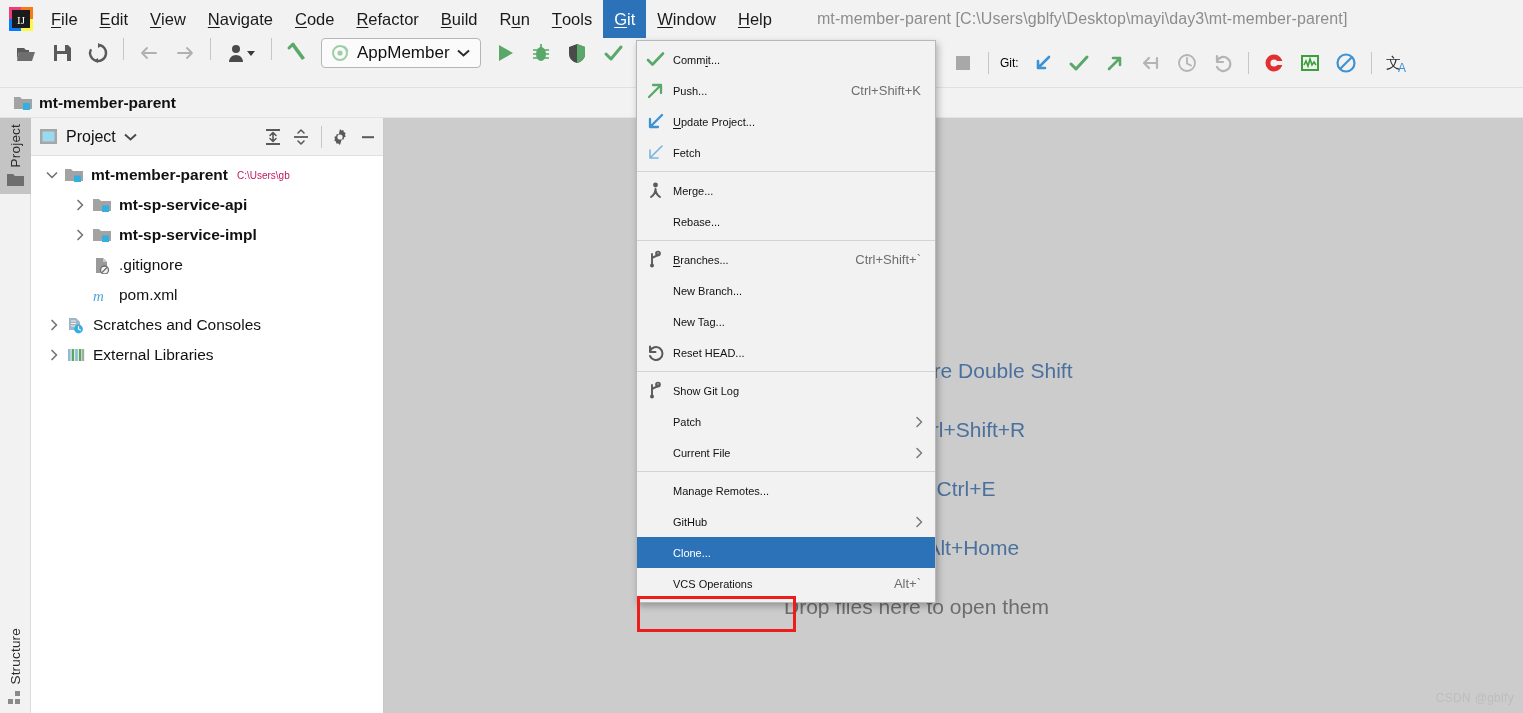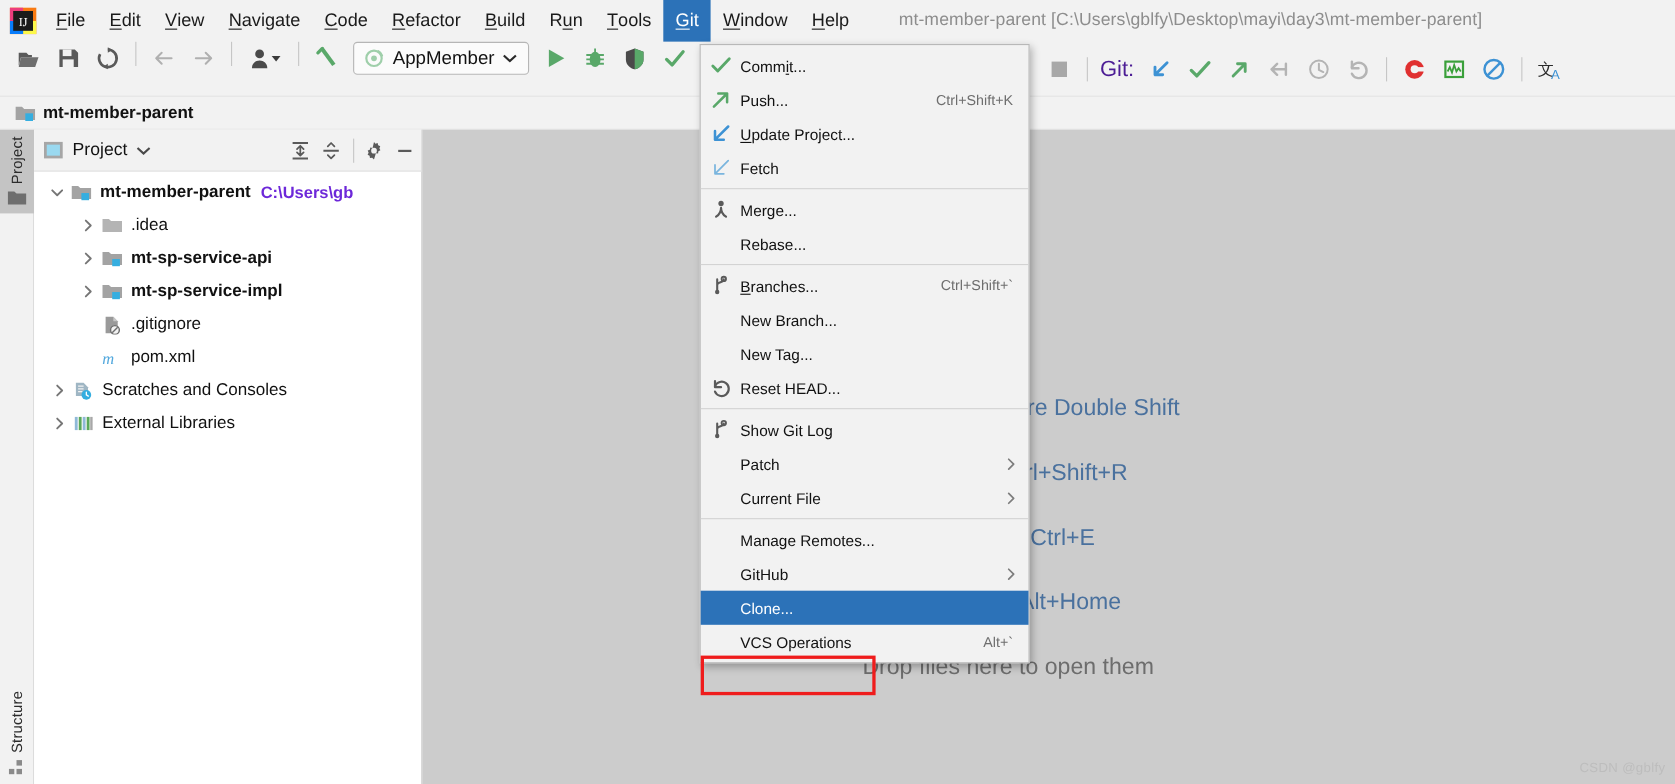--- a/index.html
+++ b/index.html
@@ -44,21 +44,21 @@
     width:30px; height:30px; display:flex; align-items:center; justify-content:center;
     margin:0 3px; cursor:default;
   }
   .tb-sep { width:1px; height:22px; background:#c6c6c6; margin:0 7px; }
   .runcfg {
     display:flex; align-items:center; gap:7px;
     height:30px; padding:0 10px 0 8px; margin-left:6px;
     border:1px solid #b6b6b6; border-radius:4px; background:#fbfbfb;
   }
   .runcfg-label { font-size:17px; color:#111; white-space:nowrap; }
-  .git-label { font-size:20px; color:#4c1d95; margin:0 6px 0 4px; }
+  .git-label { font-size:12px; color:#000000; margin:0 6px 0 4px; }
 
   
   .proj-header {
     position:absolute; left:0; top:88px; width:1523px; height:30px;
     background:#f2f2f2; display:flex; align-items:center; padding-left:14px;
     border-bottom:1px solid #e3e3e3;
   }
   .proj-header-label { font-size:15.5px; font-weight:bold; color:#111; margin-left:7px; }
 
   
@@ -96,21 +96,21 @@
   }
   .tree-body { padding-top:4px; font-size:15.5px; }
   .trow {
     display:flex; align-items:center; height:30px; padding-left:10px;
     white-space:nowrap; cursor:default;
   }
   .twist { width:22px; display:flex; align-items:center; justify-content:center; flex:0 0 auto; }
   .ticon { width:22px; display:flex; align-items:center; justify-content:center; margin-right:6px; flex:0 0 auto; }
   .tlabel { color:#111; }
   .tlabel.b { font-weight:bold; }
-  .tpath { color:#6d28d9; margin-left:9px; font-weight:bold; font-size:15px; }
+  .tpath { color:#be185d; margin-left:9px; font-weight:normal; font-size:10px; }
 
   
   .editor {
     position:absolute; left:384px; top:118px; width:1139px; height:595px;
     background:#cccccc; overflow:hidden;
   }
   .tip-line {
     position:absolute; font-size:21px; color:#4a719e; white-space:nowrap;
   }
   .tip-line.gray { color:#6d6d6d; }
@@ -126,21 +126,21 @@
     box-shadow: 2px 3px 7px rgba(0,0,0,0.28);
     padding:3px 0 3px 0; z-index:50;
   }
   .mrow {
     display:flex; align-items:center; height:31px; padding:0 8px 0 0;
     position:relative; cursor:default;
   }
   .mrow.sel { background:#2c72b8; }
   .mrow.sel .mlabel, .mrow.sel .mshort { color:#ffffff; }
   .micon { width:36px; flex:0 0 auto; display:flex; align-items:center; justify-content:center; }
-  .mlabel { font-size:14px; color:#111; white-space:nowrap; }
+  .mlabel { font-size:11px; color:#111; white-space:nowrap; }
   .mlabel u { text-decoration:underline; text-underline-offset:2px; }
   .mspace { flex:1; }
   .mshort { font-size:13px; color:#6e6e6e; margin-right:6px; white-space:nowrap; }
   .marrow { width:16px; display:flex; align-items:center; justify-content:center; flex:0 0 auto; }
   .msep { height:1px; background:#d3d3d3; margin:3px 0; }
 
   
   .annot {
     position:absolute; left:637px; top:596px; width:159px; height:36px;
     border:3px solid #ef1c1c; z-index:60; pointer-events:none;
@@ -422,33 +422,20 @@
         <span class="ticon">
           <svg width="18" height="15" viewBox="0 0 18 15">
               <path d="M0 1h6l2 2h10v10H0z" fill="#a3a3a3"></path>
               <rect x="9" y="7.5" width="7" height="6.5" fill="#35aee0"></rect>
             </svg>
         </span>
         <span class="tlabel b">mt-member-parent</span>
         <span class="tpath">C:\Users\gb</span>
       </div>
 
-      <div class="trow" style="padding-left:38px">
-        <span class="twist">
-          <svg width="12" height="12" viewBox="0 0 12 12">
-              <path d="M4 1.5L8.5 6 4 10.5" stroke="#767676" stroke-width="1.7" fill="none" stroke-linecap="round" stroke-linejoin="round"></path>
-            </svg>
-        </span>
-        <span class="ticon">
-          <svg width="18" height="15" viewBox="0 0 18 15">
-              <path d="M0 1h6l2 2h10v10H0z" fill="#b4b4b4"></path>
-            </svg>
-        </span>
-        <span class="tlabel">.idea</span>
-      </div>
 
       <div class="trow" style="padding-left:38px">
         <span class="twist">
           <svg width="12" height="12" viewBox="0 0 12 12">
               <path d="M4 1.5L8.5 6 4 10.5" stroke="#767676" stroke-width="1.7" fill="none" stroke-linecap="round" stroke-linejoin="round"></path>
             </svg>
         </span>
         <span class="ticon">
           <svg width="18" height="15" viewBox="0 0 18 15">
               <path d="M0 1h6l2 2h10v10H0z" fill="#a3a3a3"></path>

